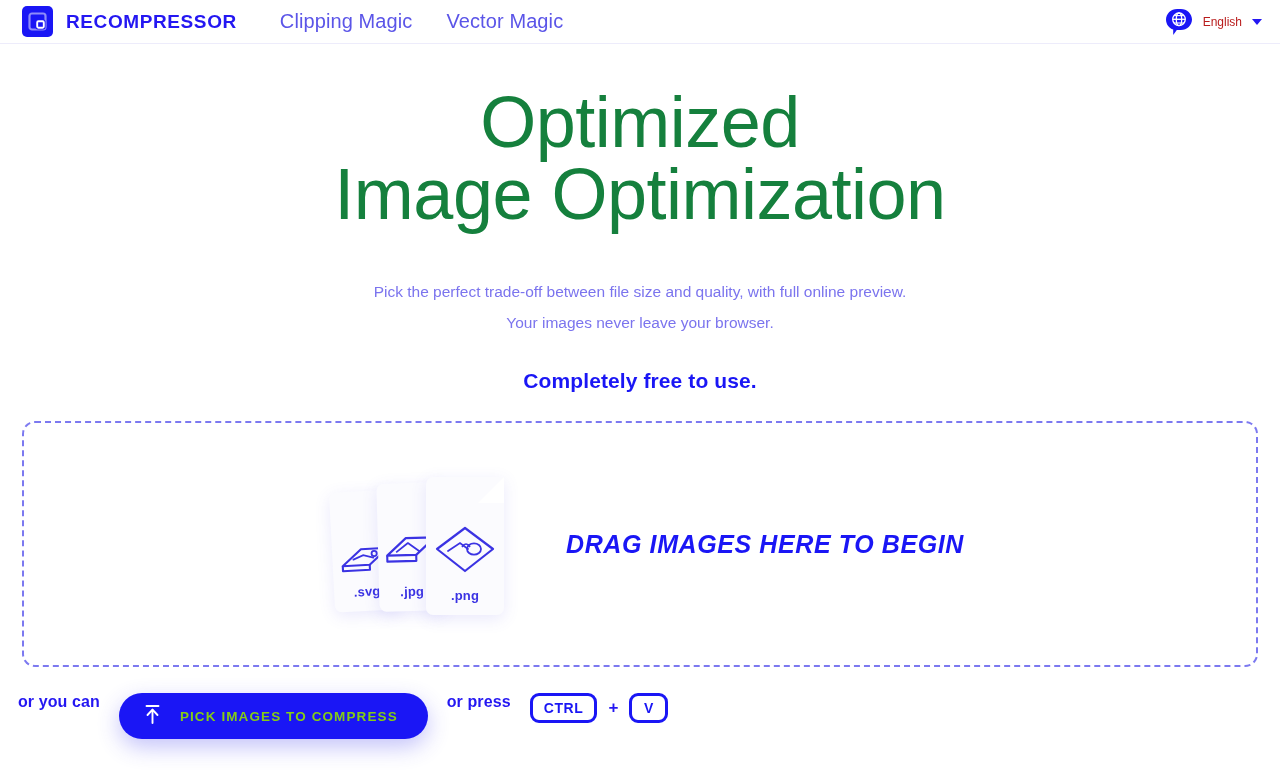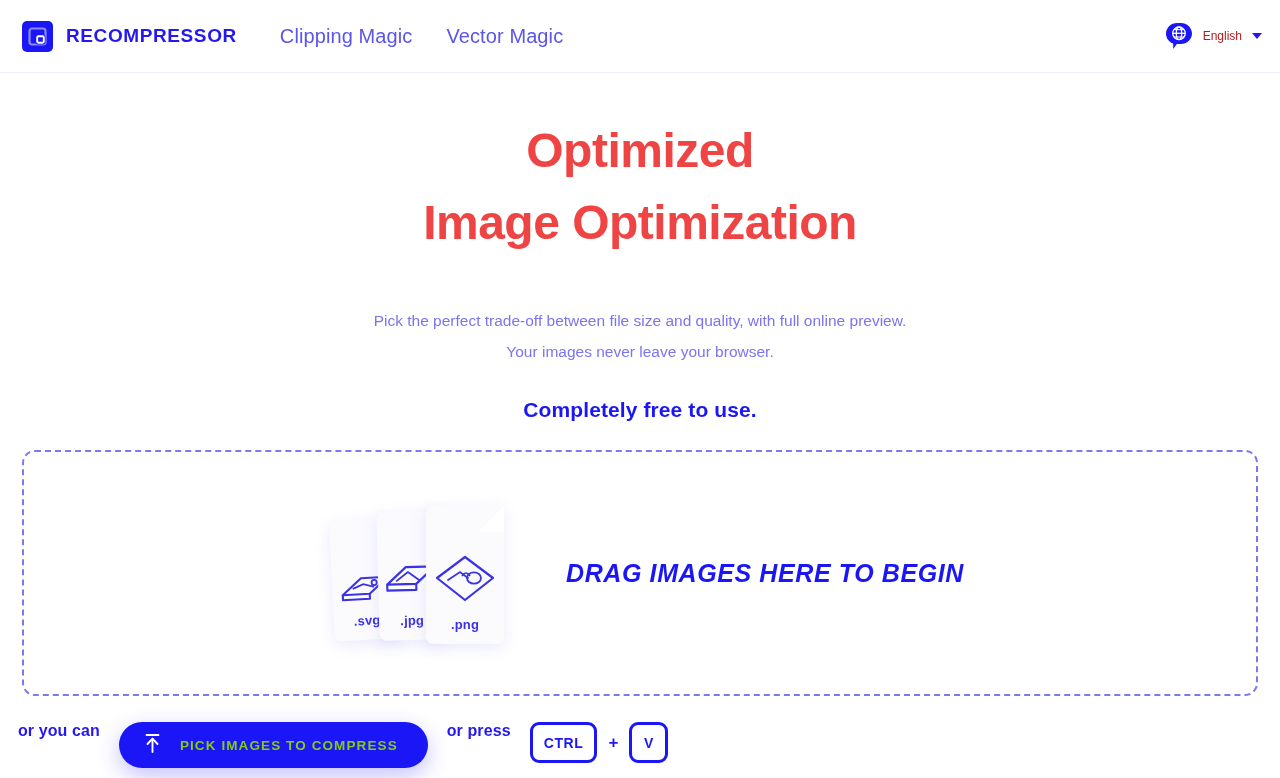--- a/index.html
+++ b/index.html
@@ -7,21 +7,21 @@
   html, body {
     width: 1280px;
     height: 778px;
     overflow: hidden;
     background: #ffffff;
     font-family: "Liberation Sans", sans-serif;
   }
 
   
   .header {
-    height: 73px;
+    height: 44px;
     width: 100%;
     display: flex;
     align-items: center;
     border-bottom: 1px solid #edecfb;
     background: #ffffff;
     position: relative;
   }
 
   .brand {
     display: flex;
@@ -94,24 +94,24 @@
     margin-left: 1px;
   }
 
   
   .hero {
     text-align: center;
     padding-top: 42px;
   }
 
   .headline {
-    font-size: 48px;
+    font-size: 72px;
     line-height: 72px;
-    font-weight: bold;
-    color: #ef4444;
+    font-weight: normal;
+    color: #15803d;
     letter-spacing: -0.5px;
   }
 
   .sub {
     margin-top: 46px;
     font-size: 15.5px;
     line-height: 31px;
     color: #7b74ee;
   }
 
@@ -234,21 +234,21 @@
     align-items: center;
     gap: 18px;
     cursor: pointer;
     box-shadow: 0 8px 22px rgba(60,55,240,0.30);
   }
 
   .keys { display: flex; align-items: center; gap: 11px; }
 
   .key {
     min-width: 39px;
-    height: 41px;
+    height: 30px;
     padding: 0 11px;
     border: 3px solid #1a16f5;
     border-radius: 9px;
     background: #ffffff;
     color: #1a16f5;
     font-size: 14px;
     font-weight: bold;
     letter-spacing: 0.6px;
     display: flex;
     align-items: center;

